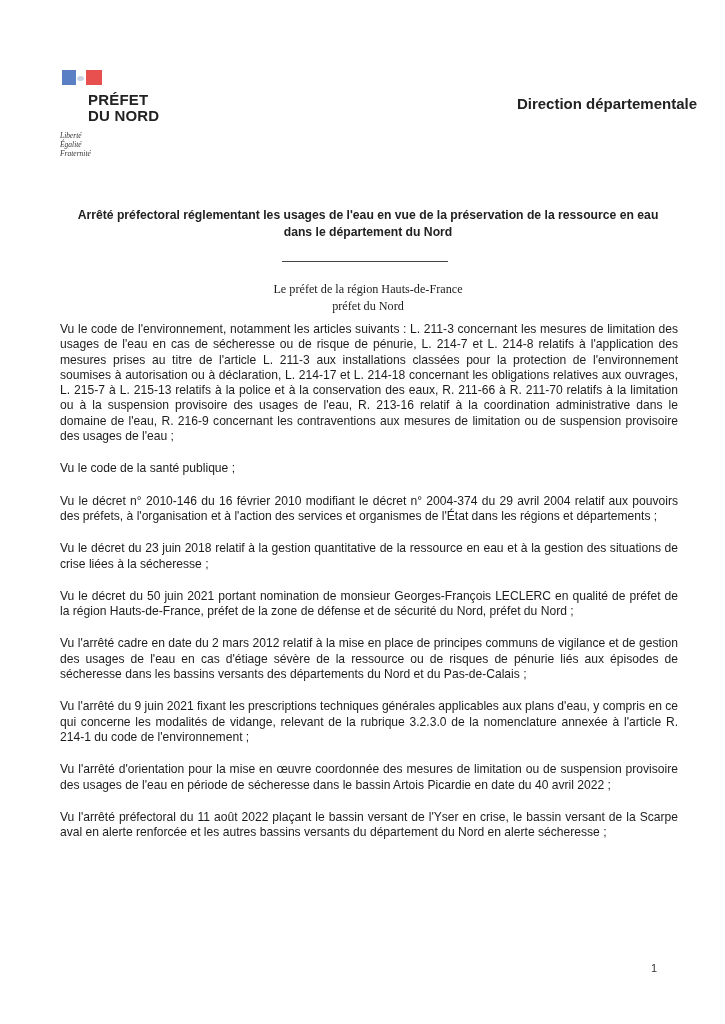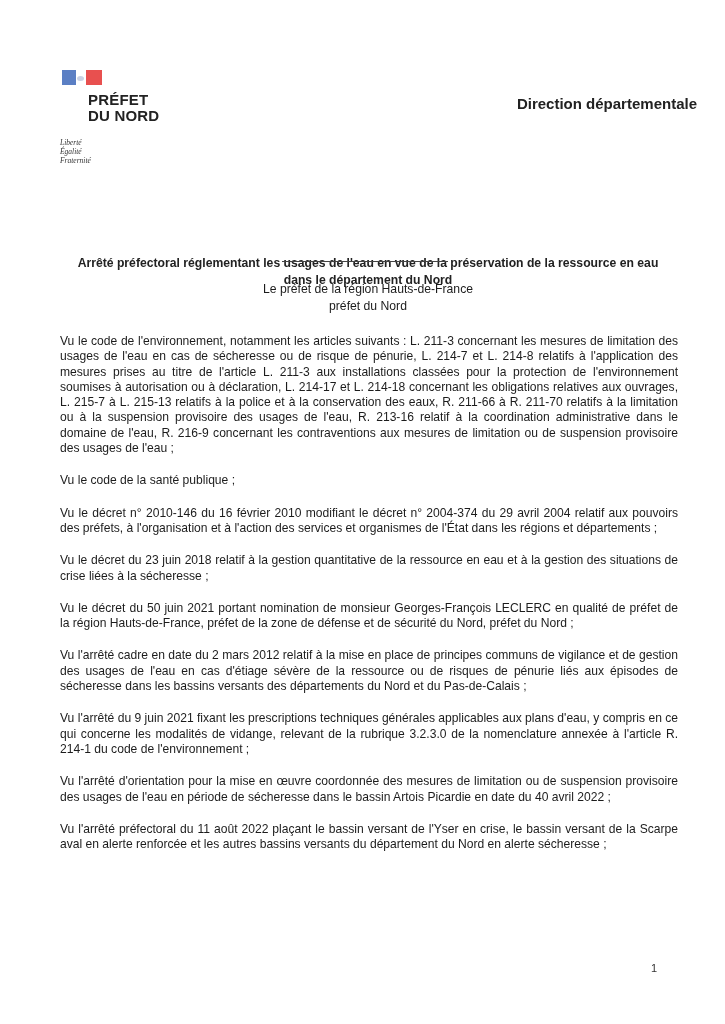--- a/index.html
+++ b/index.html
@@ -4,27 +4,27 @@
 <style>
   html, body { margin: 0; padding: 0; background: #ffffff; }
   body { width: 725px; height: 1024px; position: relative; overflow: hidden; font-family: "Liberation Sans", "DejaVu Sans", sans-serif; color: #1c1c1c; }
   .logo { position: absolute; left: 60px; top: 70px; }
   .flag { display: flex; width: 40px; height: 15px; margin-left: 2px; }
   .flag .b { width: 14px; background: #5b7fc4; }
   .flag .w { width: 10px; background: #ffffff; position: relative; }
   .flag .w::after { content: ""; position: absolute; left: 1px; top: 6px; width: 7px; height: 5px; border-radius: 50%; background: #c9d1e4; }
   .flag .r { width: 16px; background: #e8504f; }
   .pref { margin-top: 7px; font-weight: bold; font-size: 15px; line-height: 15.5px; color: #222; letter-spacing: 0.2px; margin-left: 28px; }
-  .motto { margin-top: 15px; font-family: "Liberation Serif", serif; font-style: italic; font-size: 7.5px; line-height: 9px; color: #333; }
+  .motto { margin-top: 8px; font-family: "Liberation Serif", serif; font-style: italic; font-size: 7.5px; line-height: 9px; color: #333; }
   .dept { position: absolute; right: 28px; top: 94px; text-align: left; font-weight: bold; font-size: 15px; line-height: 20px; color: #222; }
-  .title { position: absolute; left: 58px; width: 620px; top: 207px; text-align: center; font-weight: bold; font-size: 12.2px; line-height: 17px; color: #222; margin-top: 48px; }
+  .title { position: absolute; left: 58px; width: 620px; top: 207px; text-align: center; font-weight: bold; font-size: 12.2px; line-height: 17px; color: #222; }
   .rule { position: absolute; left: 282px; top: 261px; width: 166px; height: 1px; background: #444; }
-  .subtitle { position: absolute; left: 58px; width: 620px; top: 281px; text-align: center; font-size: 12.2px; line-height: 17px; }
+  .subtitle { position: absolute; left: 58px; width: 620px; top: 281px; text-align: center; font-size: 12.2px; line-height: 17px; font-family: Liberation Serif, serif; }
   .body { position: absolute; left: 60px; width: 618px; top: 322px; font-size: 12.1px; line-height: 15.3px; }
-  .body p { margin: 12px 0 17px 0; text-align: justify; }
+  .body p { margin: 0 0 17px 0; text-align: justify; }
   .pagenum { position: absolute; left: 651px; top: 962px; font-size: 11px; color: #333; }
 </style>
 </head>
 <body>
 
 <div class="logo">
   <div class="flag">
     <div class="b"></div>
     <div class="w"></div>
     <div class="r"></div>

